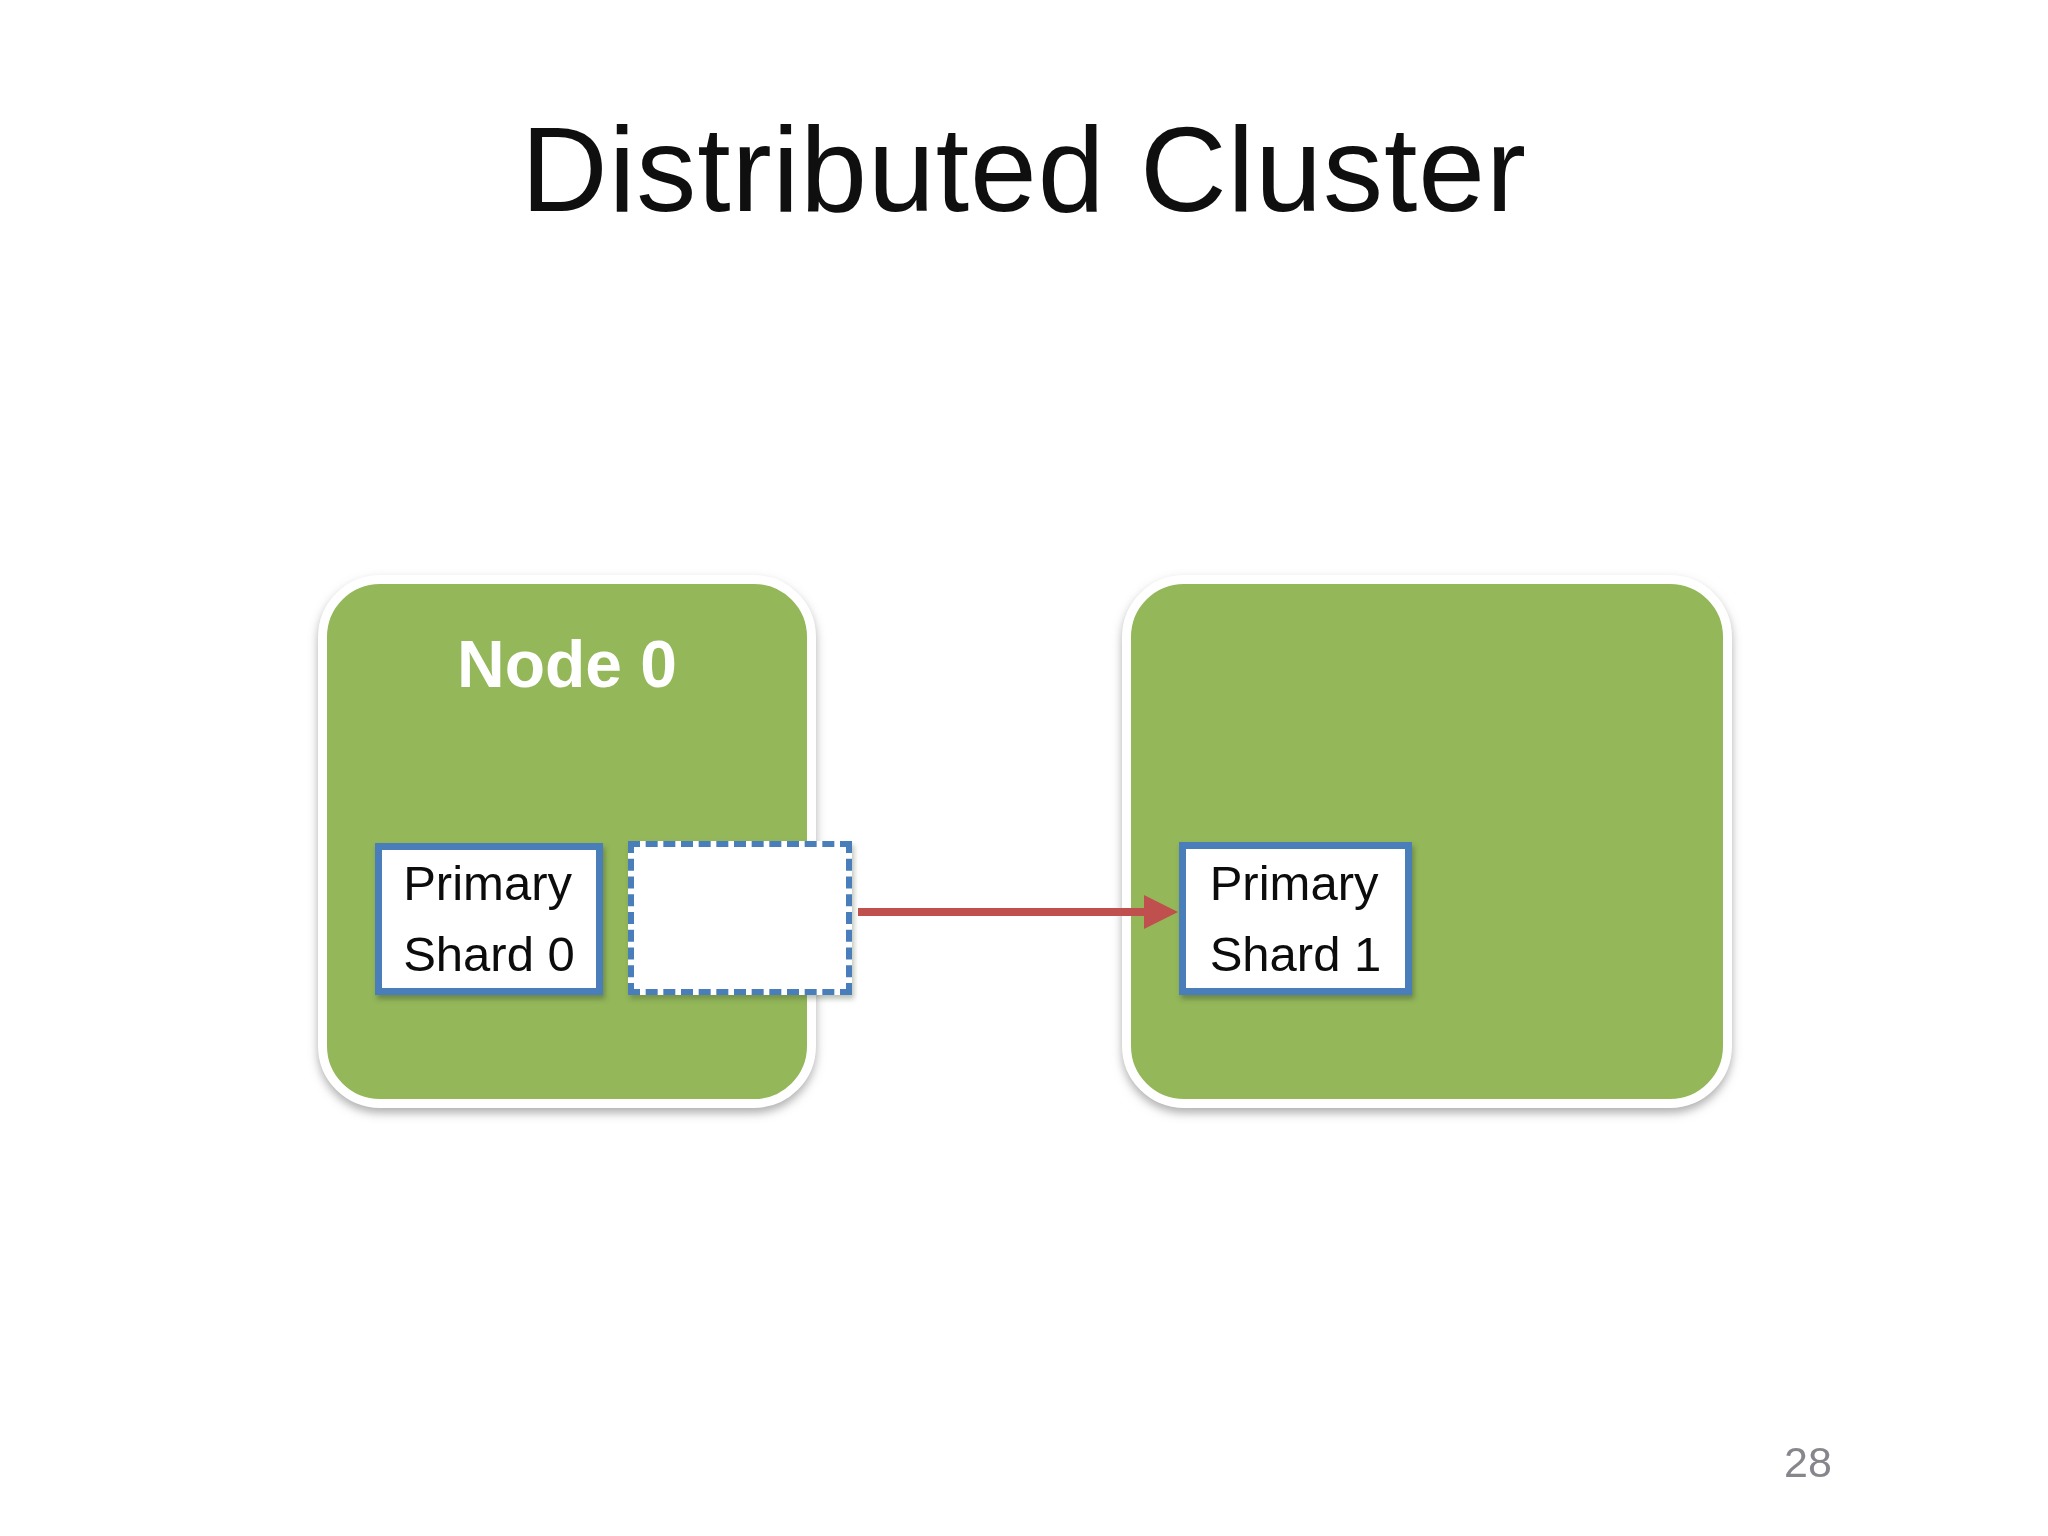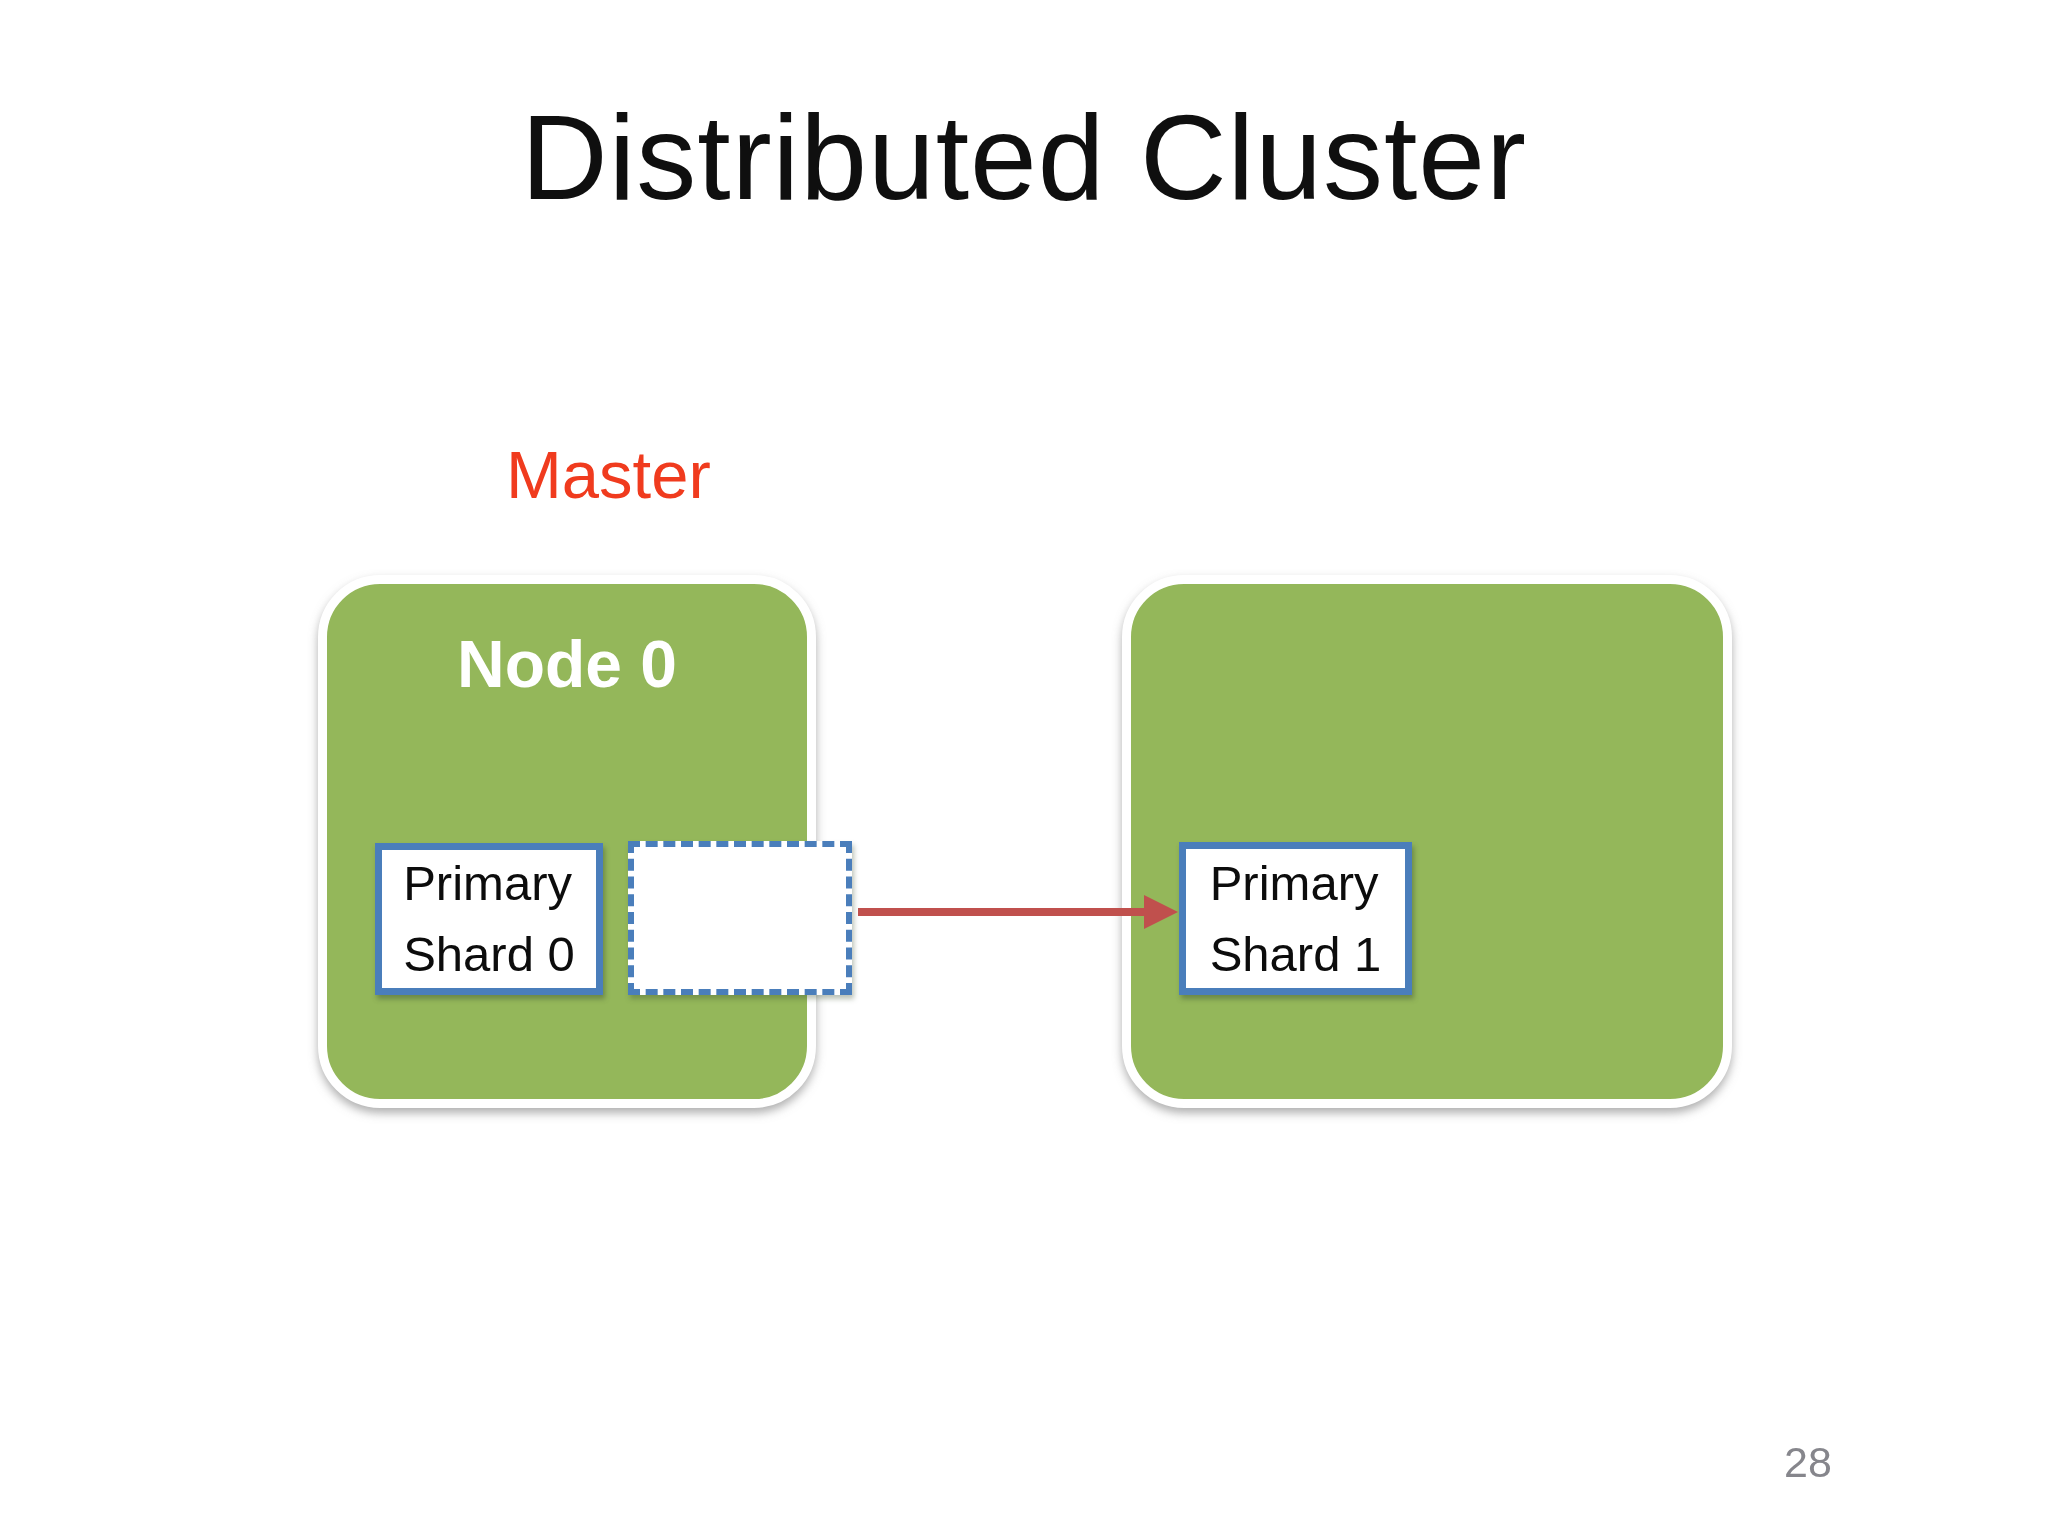--- a/index.html
+++ b/index.html
@@ -14,21 +14,21 @@
     background: var(--slide-background, #ffffff);
     font-family: "Liberation Sans", "DejaVu Sans", sans-serif;
     overflow: hidden;
   }
 
   .title {
     position: absolute;
     top: 88px;
     left: 0;
     right: 0;
-    margin: 0;
+    margin: 12px;
     text-align: center;
     font-size: 120px;
     font-weight: 400;
     letter-spacing: 1px;
     color: var(--title-text, #0f0f0f);
   }
 
   .master-label {
     position: absolute;
     left: 506px;
@@ -113,21 +113,20 @@
     color: var(--page-number, #86868c);
   }
 </style>
 </head>
 <body>
 
 <div class="slide">
 
   <h1 class="title">Distributed Cluster</h1>
 
-  <div class="master-label">Master</div>
 
   <div class="node node0">
     <div class="node-title">Node 0</div>
     <div class="shard-box primary-shard-0">
       <span class="shard-label">Primary
 Shard 0</span>
     </div>
     <div class="shard-box empty-slot"></div>
   </div>
 

